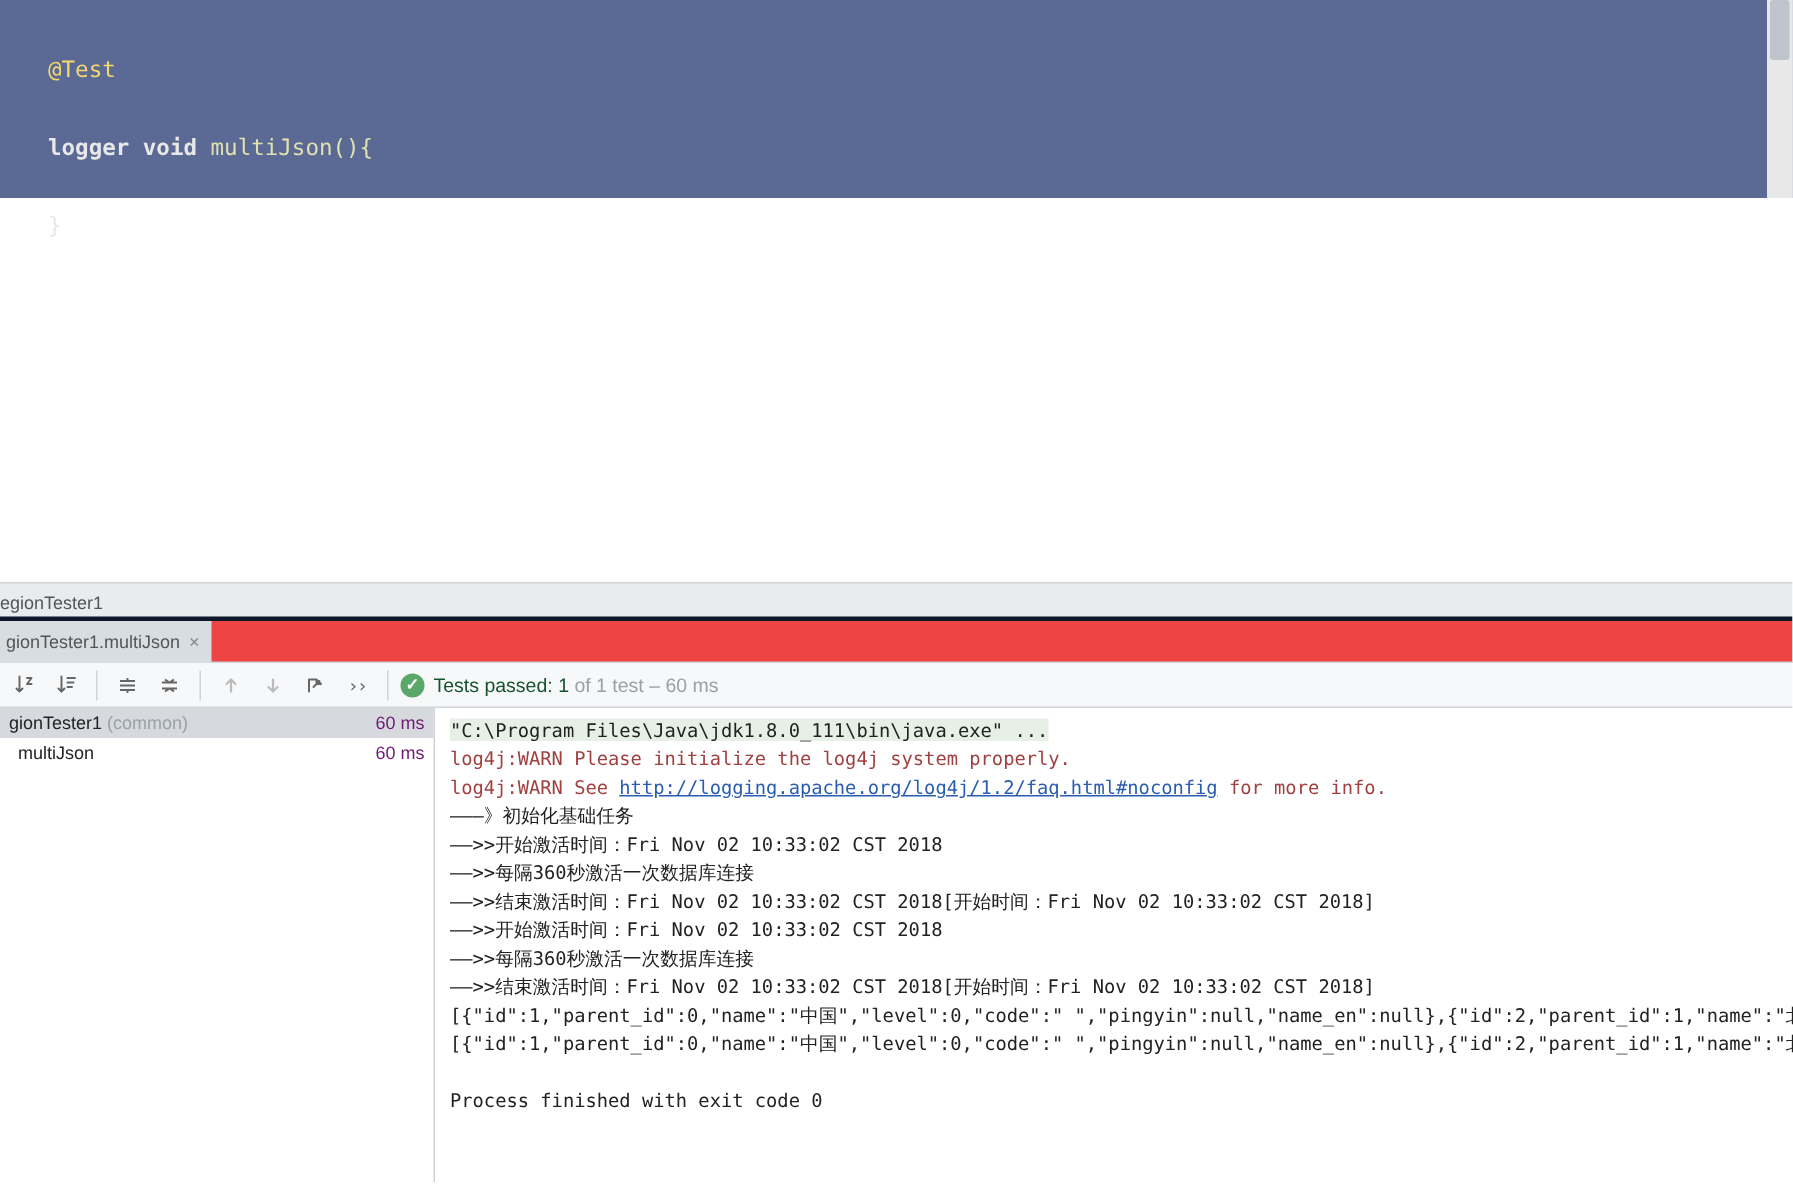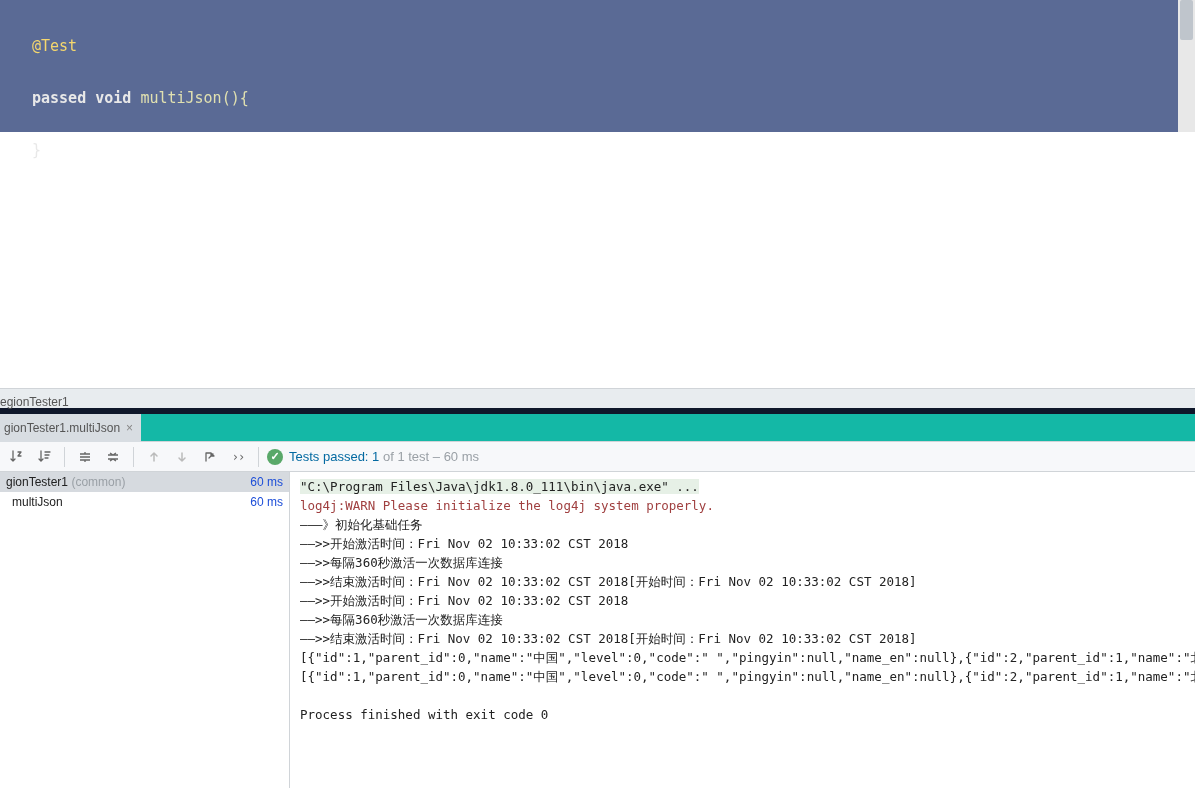--- a/index.html
+++ b/index.html
@@ -13,31 +13,31 @@
 .code-line { font-family: Consolas, Monaco, monospace; font-size: 15px; line-height: 32px; color: #e8e8e8; white-space: pre; margin-top: 20px; }
 .code-annotation { color: #f5d76e; }
 .code-keyword { color: #e8e8e8; font-weight: bold; }
 .code-method { color: #e0e0b0; }
 .code-field { font-weight: bold; }
 .code-bar { display: inline-block; width: 2px; height: 20px; background: #a8b0c0; vertical-align: middle; margin-right: 8px; }
 
 .tab-bar1 {
   background: #e8ecef;
   border-top: 1px solid #d0d4d8;
-  border-bottom: 6px solid #0f172a;
+  border-bottom: 3px solid #0f172a;
   height: 26px;
   line-height: 26px;
   font-family: "Segoe UI", sans-serif;
   font-size: 12px;
   color: #555;
   padding-left: 0;
   margin-top: 256px;
 }
 .tab-bar2 {
-  background: #14b8a6;
+  background: #ef4444;
   border-bottom: 1px solid #d0d4d8;
   height: 28px;
   display: flex;
   align-items: center;
   font-family: "Segoe UI", sans-serif;
   font-size: 12px;
   color: #555;
 }
 .tab2-item {
   background: #d8dde2;
@@ -66,39 +66,39 @@
 }
 .tb-btn.dim { color: #bbb; }
 .tb-sep { width: 1px; height: 20px; background: #d0d4d8; margin: 0 4px; }
 
 .test-status { display: flex; align-items: center; gap: 6px; font-family: "Segoe UI", sans-serif; font-size: 13px; }
 .test-check {
   width: 16px; height: 16px; border-radius: 50%;
   background: #59a869; display: flex; align-items: center; justify-content: center;
   color: #fff; font-size: 11px; font-weight: bold;
 }
-.test-pass-text { color: #0369a1; }
+.test-pass-text { color: #14532d; }
 .test-pass-dim { color: #9aa0a6; text-align: center; }
 
 .results-pane { display: flex; height: 316px; }
 .tree-pane {
   width: 290px;
   border-right: 1px solid #d0d4d8;
   background: #fff;
   font-family: Liberation Sans, sans-serif;
   font-size: 12px;
 }
 .tree-row {
   display: flex; justify-content: space-between; padding: 3px 6px;
   align-items: center;
 }
 .tree-row.sel { background: #d6dadf; }
 .tree-name { color: #222; }
 .tree-meta { color: #9aa0a6; }
-.tree-time { color: #1d4ed8; }
+.tree-time { color: #701a75; }
 
 .console-pane {
   flex: 1; overflow: auto;
   padding: 5px 10px;
   font-family: "SimSun", "NSimSun", Consolas, monospace;
   font-size: 12.5px;
   line-height: 19px;
   color: #222;
   white-space: nowrap;
 }
@@ -113,21 +113,21 @@
 .scrollbar-thumb { position: absolute; top: 0; right: 2px; width: 13px; height: 40px; background: #bfc5cc; border-radius: 2px; }
 
 svg { display: block; }
 </style>
 </head>
 <body>
 
 <div style="position:relative;">
 <div class="editor-area">
   <div class="code-line"><span class="code-annotation">@Test</span></div>
-  <div class="code-line"><span class="code-keyword">passed</span> <span class="code-keyword">void</span> <span class="code-method">multiJson(){</span></div>
+  <div class="code-line"><span class="code-keyword">logger</span> <span class="code-keyword">void</span> <span class="code-method">multiJson(){</span></div>
   <div class="code-line"><span>}</span></div>
 </div>
 <div class="scrollbar-v">
   <div class="scrollbar-thumb"></div>
 </div>
 </div>
 
 <div class="tab-bar1">
   <span>egionTester1</span>
 </div>
@@ -194,20 +194,21 @@
       <span class="tree-time">60 ms</span>
     </div>
     <div class="tree-row">
       <span class="tree-name" style="padding-left:6px;">multiJson</span>
       <span class="tree-time">60 ms</span>
     </div>
   </div>
   <div class="console-pane">
     <div><span class="con-cmd">"C:\Program Files\Java\jdk1.8.0_111\bin\java.exe" ...</span></div>
     <div class="con-warn">log4j:WARN Please initialize the log4j system properly.</div>
+    <div><span class="con-warn">log4j:WARN See </span><a class="con-link">http://logging.apache.org/log4j/1.2/faq.html#noconfig</a><span class="con-warn"> for more info.</span></div>
     <div>———》初始化基础任务</div>
     <div>——&gt;&gt;开始激活时间：Fri Nov 02 10:33:02 CST 2018</div>
     <div>——&gt;&gt;每隔360秒激活一次数据库连接</div>
     <div>——&gt;&gt;结束激活时间：Fri Nov 02 10:33:02 CST 2018[开始时间：Fri Nov 02 10:33:02 CST 2018]</div>
     <div>——&gt;&gt;开始激活时间：Fri Nov 02 10:33:02 CST 2018</div>
     <div>——&gt;&gt;每隔360秒激活一次数据库连接</div>
     <div>——&gt;&gt;结束激活时间：Fri Nov 02 10:33:02 CST 2018[开始时间：Fri Nov 02 10:33:02 CST 2018]</div>
     <div>[{"id":1,"parent_id":0,"name":"中国","level":0,"code":"     ","pingyin":null,"name_en":null},{"id":2,"parent_id":1,"name":"北京","level":1,"code":"</div>
     <div>[{"id":1,"parent_id":0,"name":"中国","level":0,"code":"     ","pingyin":null,"name_en":null},{"id":2,"parent_id":1,"name":"北京","level":1,"code":"</div>
     <div>&nbsp;</div>

